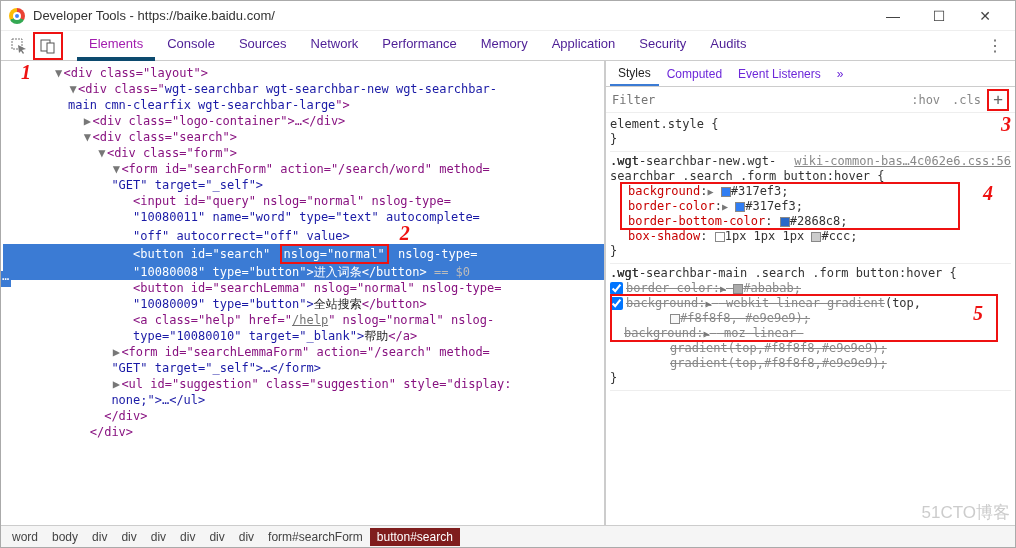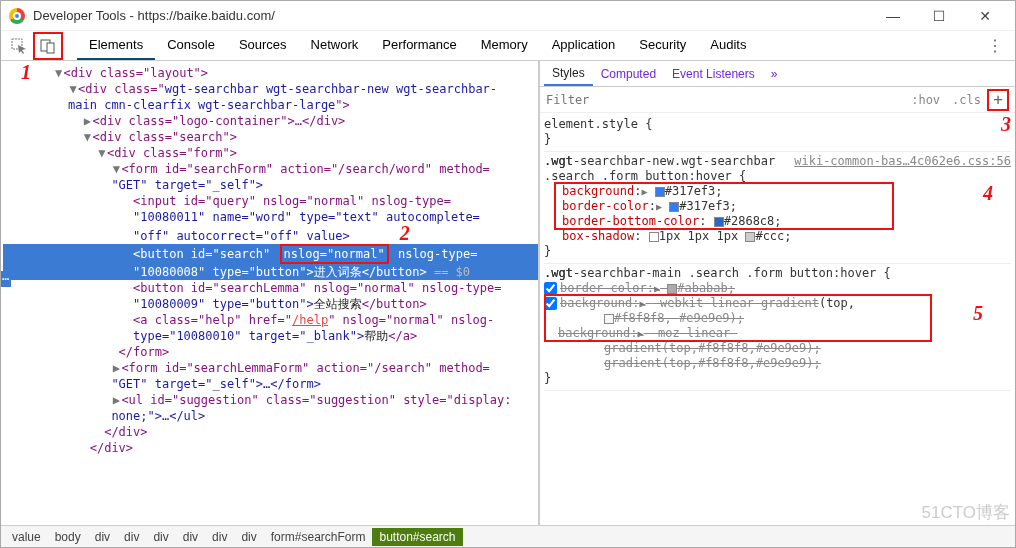--- a/index.html
+++ b/index.html
@@ -7,37 +7,37 @@
 .titlebar{height:30px;display:flex;align-items:center;padding:0 8px;border-bottom:1px solid #eee}
 .titlebar .chrome-ico{width:16px;height:16px;border-radius:50%;background:conic-gradient(#ea4335 0 120deg,#34a853 120deg 240deg,#fbbc05 240deg 360deg);position:relative;margin-right:8px}
 .titlebar .chrome-ico::after{content:"";position:absolute;inset:4px;background:#4285f4;border-radius:50%;border:2px solid #fff}
 .titlebar .title{flex:1;font-size:13px}
 .winbtns{display:flex;gap:2px}
 .winbtn{width:44px;height:28px;display:flex;align-items:center;justify-content:center;font-size:14px;color:#444}
 .toolbar{height:30px;display:flex;align-items:center;border-bottom:1px solid #ccc;padding:0 4px}
 .tool-ico{width:28px;height:28px;display:flex;align-items:center;justify-content:center;color:#555}
 .device-box{border:2px solid #e11;width:30px;height:28px;display:flex;align-items:center;justify-content:center}
 .tabs{display:flex;margin-left:14px;gap:0}
-.tab{padding:6px 12px;color:#000000;font-size:13px}
-.tab.active{color:#000000;border-bottom:2px solid #0c4a6e}
+.tab{padding:6px 12px;color:#4c1d95;font-size:13px}
+.tab.active{color:#a21caf;border-bottom:4px solid #0c4a6e}
 .more-dots{margin-left:auto;margin-right:6px;font-size:16px;color:#666;letter-spacing:2px}
 .annot-num{position:absolute;color:#e11;font-size:20px;font-weight:bold;font-family:"Times New Roman",serif;font-style:italic}
 .main{display:flex;height:calc(100% - 30px - 30px - 22px);font-family:Consolas,monospace;font-size:12px;position:relative}
 .dom-panel{flex:1;overflow:auto;padding:4px 0 4px 2px;line-height:16px;color:#881280;position:relative;border-right:1px solid #ccc}
 .dom-panel .line{white-space:pre}
 .dom-panel .tri{display:inline-block;width:10px;text-align:center;color:#777}
 .sel-line{background:#3b7bd4;color:#fff}
 .tag{color:#881280}
 .val{color:#1a1aa6}
 .txt{color:#222}
-.link{color:#ef4444;text-decoration:underline}
+.link{color:#737373;text-decoration:underline}
 .hint{color:#bbb}
 .red-box{border:2px solid #e11;display:inline-block;padding:0 2px;margin:0 2px}
 .dom-ellipsis{position:absolute;left:-1px;top:210px;color:#fff;background:#3b7bd4;padding:0 2px}
-.styles-panel{width:476px;display:flex;flex-direction:column;border-left:1px solid #ccc}
+.styles-panel{width:410px;display:flex;flex-direction:column;border-left:1px solid #ccc}
 .styles-tabs{display:flex;align-items:center;border-bottom:1px solid #ccc;height:26px;padding:0 4px;font-family:"Segoe UI",Arial}
 .styles-tab{padding:4px 8px;color:#6d28d9}
 .styles-tab.active{color:#222;border-bottom:2px solid #3b7bd4}
 .filter-row{display:flex;align-items:center;border-bottom:1px solid #eee;height:26px;padding:0 6px;font-family:Consolas,monospace;position:relative}
 .filter-input{flex:1;border:none;outline:none;color:#aaa;font-family:Consolas,monospace;font-size:12px}
 .hov,.cls{color:#888;margin:0 6px}
 .plus-box{border:2px solid #e11;width:22px;height:22px;display:flex;align-items:center;justify-content:center;font-size:16px;color:#666}
 .rules{flex:1;overflow:auto;padding:2px 4px;font-family:Consolas,monospace;font-size:12px;line-height:15px;position:relative}
 .rule-sel{color:#333}
 .src{float:right;color:#888;text-decoration:underline}
@@ -45,21 +45,21 @@
 .pval{color:#333}
 .swatch{display:inline-block;width:10px;height:10px;border:1px solid #888;vertical-align:middle}
 .expand-tri{color:#777;font-size:10px}
 .strike{text-decoration:line-through;color:#888}
 .strike .prop{color:#888}
 .cb{margin-right:3px;vertical-align:middle}
 .rule-block{border-bottom:1px solid #eee;padding:2px 0 4px}
 .red-outline{border:2px solid #e11;position:absolute;pointer-events:none}
 .crumbs{height:22px;border-top:1px solid #ccc;display:flex;align-items:center;padding:0 4px;font-family:"Segoe UI",Arial;font-size:12px;background:#f5f5f5}
 .crumb{padding:2px 7px;color:#444}
-.crumb.active{background:#4d7c0f;color:#fff}
+.crumb.active{background:#7f1d1d;color:#fff}
 .watermark{position:absolute;right:6px;bottom:24px;color:#ccc;font-size:17px;font-family:Arial}
 </style>
 </head>
 <body>
 
 <div class="titlebar">
   <span class="chrome-ico"></span>
   <span class="title">Developer Tools - https://baike.baidu.com/</span>
   <div class="winbtns">
     <div class="winbtn">—</div>
@@ -109,21 +109,20 @@
     <div class="line">               <span class="val">"GET" target="_self"&gt;</span></div>
     <div class="line">                  <span class="tag">&lt;input id="query" nslog="normal" nslog-type=</span></div>
     <div class="line">                  <span class="val">"10080011" name="word" type="text" autocomplete=</span></div>
     <div class="line">                  <span class="val">"off" autocorrect="off" value&gt;</span><span class="annot-num" style="position:static;margin-left:50px">2</span></div>
     <div class="line sel-line">                  <span>&lt;button id="search" </span><span class="red-box" style="background:#3b7bd4;color:#fff">nslog="normal"</span><span> nslog-type=</span></div>
     <div class="line sel-line">                  <span>"10080008" type="button"&gt;</span><span>进入词条</span><span>&lt;/button&gt;</span><span class="hint"> == $0</span></div>
     <div class="line">                  <span class="tag">&lt;button id="searchLemma" nslog="normal" nslog-type=</span></div>
     <div class="line">                  <span class="val">"10080009" type="button"&gt;</span><span class="txt">全站搜索</span><span class="tag">&lt;/button&gt;</span></div>
     <div class="line">                  <span class="tag">&lt;a class="help" href="</span><span class="link">/help</span><span class="tag">" nslog="normal" nslog-</span></div>
     <div class="line">                  <span class="val">type="10080010" target="_blank"&gt;</span><span class="txt">帮助</span><span class="tag">&lt;/a&gt;</span></div>
-    <div class="line">                <span class="tag">&lt;/form&gt;</span></div>
     <div class="line">               <span class="tri">▶</span><span class="tag">&lt;form id="searchLemmaForm" action="/search" method=</span></div>
     <div class="line">               <span class="val">"GET" target="_self"&gt;…&lt;/form&gt;</span></div>
     <div class="line">               <span class="tri">▶</span><span class="tag">&lt;ul id="suggestion" class="suggestion" style="display:</span></div>
     <div class="line">               <span class="val">none;"&gt;…&lt;/ul&gt;</span></div>
     <div class="line">              <span class="tag">&lt;/div&gt;</span></div>
     <div class="line">            <span class="tag">&lt;/div&gt;</span></div>
   </div>
 
   <div class="styles-panel">
     <div class="styles-tabs">
@@ -167,21 +166,21 @@
         <div class="strike" style="padding-left:60px">gradient(top,#f8f8f8,#e9e9e9);</div>
         <div class="red-outline" style="left:0px;top:30px;width:388px;height:48px"></div>
         <span class="annot-num" style="right:28px;top:42px">5</span>
         <div>}</div>
       </div>
     </div>
   </div>
 </div>
 
 <div class="crumbs">
-  <div class="crumb">value</div>
+  <div class="crumb">word</div>
   <div class="crumb">body</div>
   <div class="crumb">div</div>
   <div class="crumb">div</div>
   <div class="crumb">div</div>
   <div class="crumb">div</div>
   <div class="crumb">div</div>
   <div class="crumb">div</div>
   <div class="crumb">form#searchForm</div>
   <div class="crumb active">button#search</div>
 </div>

